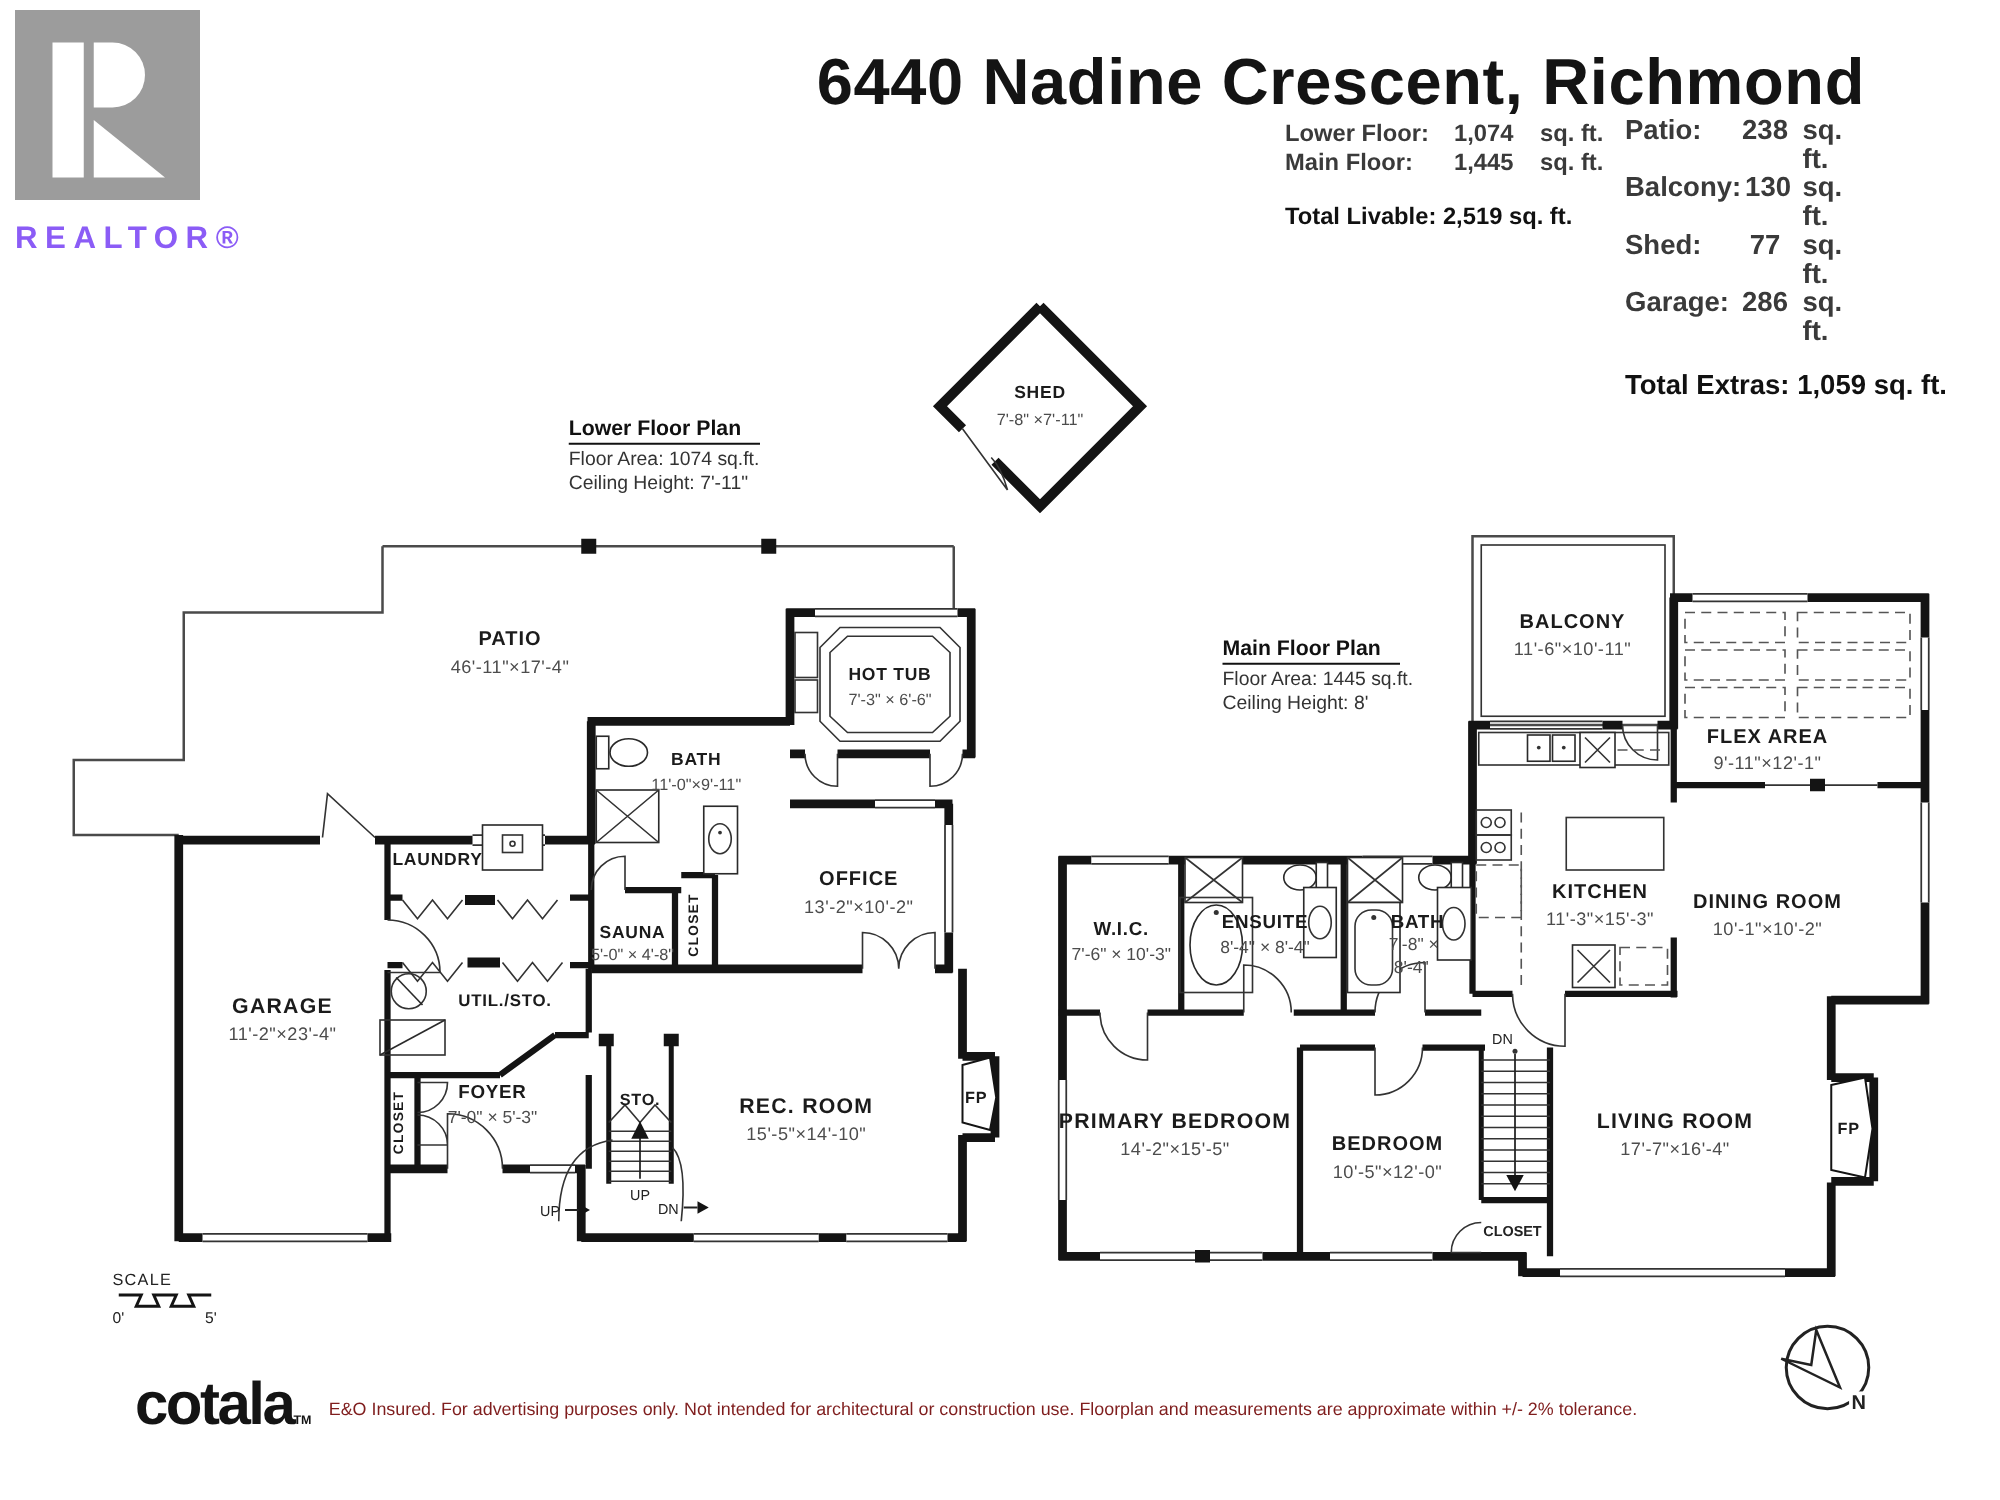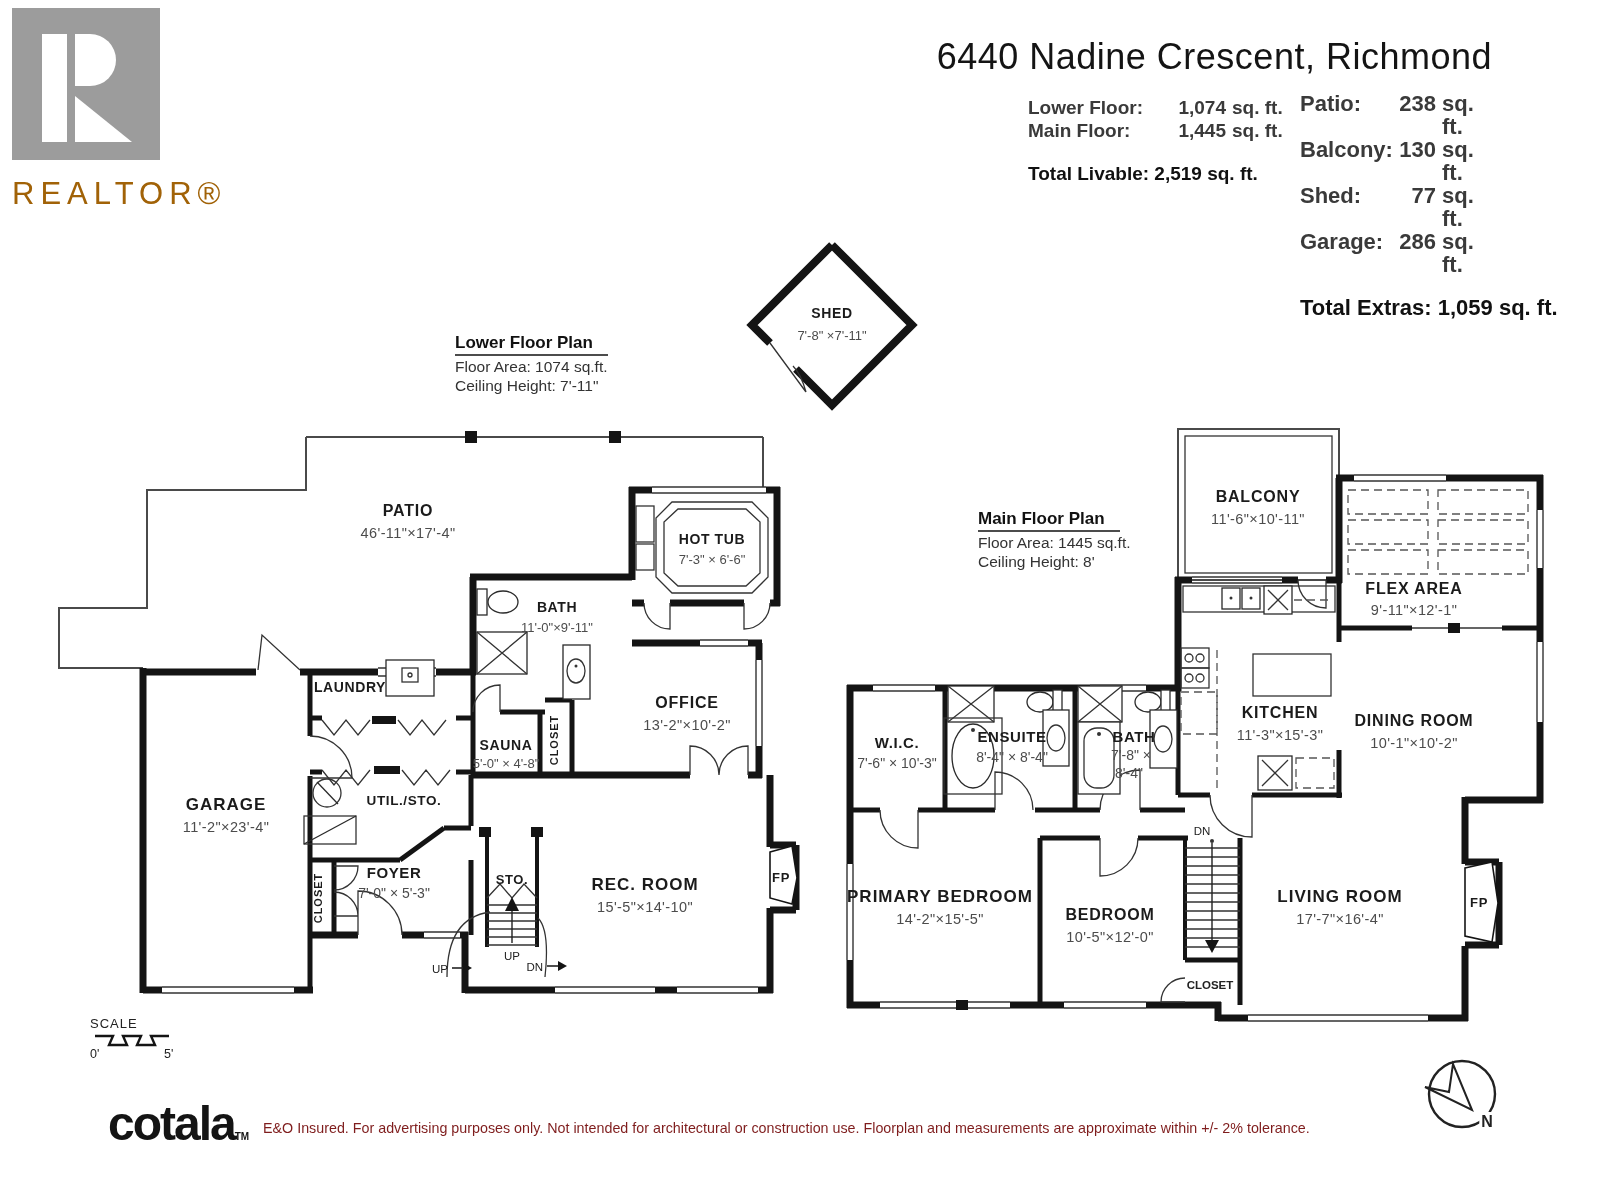--- a/index.html
+++ b/index.html
@@ -1,27 +1,27 @@
 <!DOCTYPE html>
 <html><head>
 <meta charset="utf-8">
 <style>
   html,body{margin:0;padding:0;background:#fff;}
   body{width:1600px;height:1200px;position:relative;font-family:"Liberation Sans",sans-serif;overflow:hidden;}
   #plan-svg{position:absolute;left:0;top:0;}
   
   .realtor-box{position:absolute;left:12px;top:8px;width:158px;height:162px;}
-  .realtor-word{position:absolute;left:12px;top:176px;font-size:31px;letter-spacing:6px;color:#a16207;font-weight:400;}
-  .title{position:absolute;right:108px;top:36px;font-size:36px;font-weight:400;color:#141414;letter-spacing:.5px;white-space:nowrap;}
+  .realtor-word{position:absolute;left:12px;top:176px;font-size:25px;letter-spacing:6px;color:#8b5cf6;font-weight:700;}
+  .title{position:absolute;right:108px;top:36px;font-size:52px;font-weight:700;color:#141414;letter-spacing:.5px;white-space:nowrap;}
   .stats-left{position:absolute;left:1028px;top:96px;width:258px;font-size:19px;color:#3a3a3a;}
   .stats-right{position:absolute;left:1300px;top:92px;width:196px;font-size:22px;color:#3a3a3a;}
   .srow{display:flex;line-height:23px;font-weight:bold;}
   .srow .lab{flex:0 0 120px;}
   .stats-right .srow .lab{flex:0 0 88px;}
-  .srow .val{flex:1;text-align:right;}
+  .srow .val{flex:1;text-align:center;}
   .srow .unit{flex:0 0 54px;margin-left:6px;}
   .stotal{font-weight:700;color:#111;margin-top:20px;line-height:24px;white-space:nowrap;}
   
   .brand{position:absolute;left:108px;top:1096px;font-size:48px;font-weight:700;letter-spacing:-2px;color:#141414;}
   .brand .tm{font-size:10px;font-weight:700;letter-spacing:0;vertical-align:baseline;}
   .disclaimer{position:absolute;left:263px;top:1120px;font-size:14.3px;color:#7f1d1d;}
   
   text{font-family:"Liberation Sans",sans-serif;}
   .rn{font-weight:700;font-size:16px;fill:#1b1b1b;letter-spacing:.8px;}
   .rn-lg{font-weight:700;font-size:17px;fill:#1b1b1b;letter-spacing:1px;}

